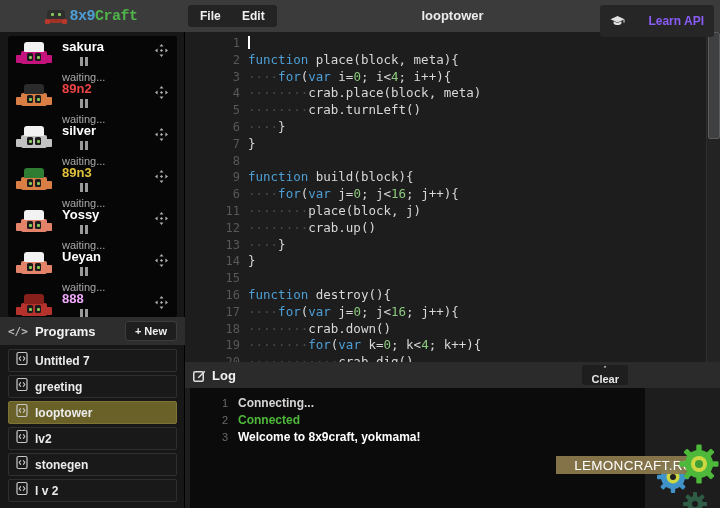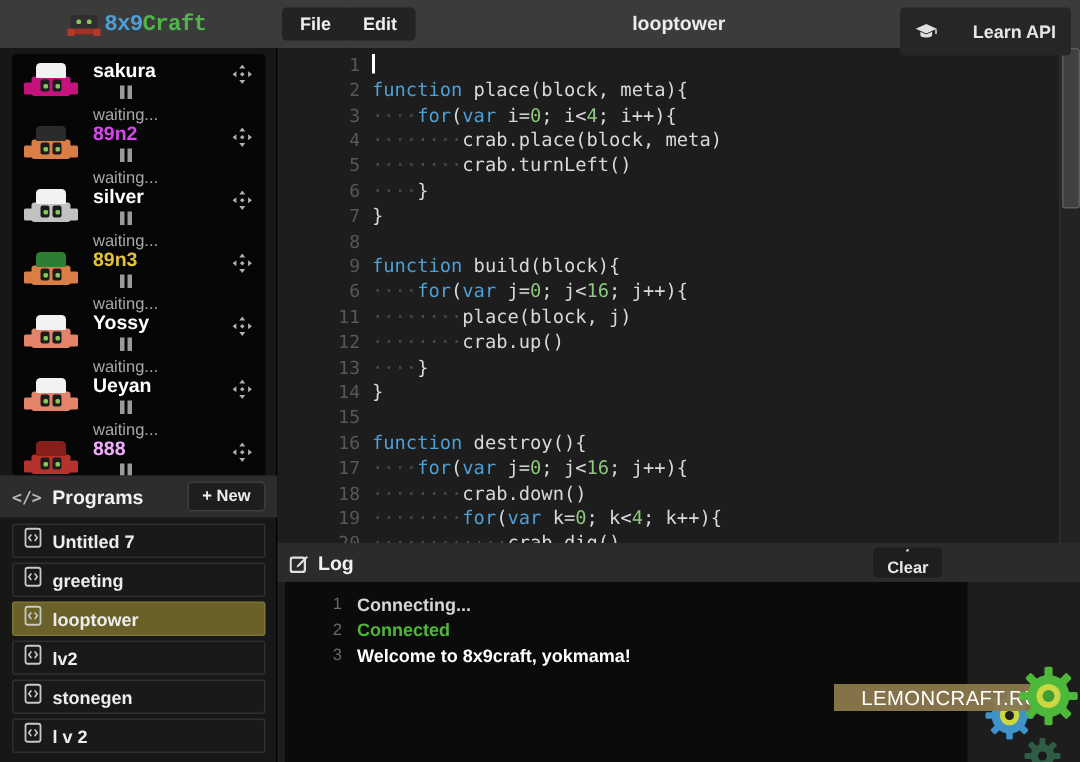--- a/index.html
+++ b/index.html
@@ -16,21 +16,21 @@
   .crab .cl { left:-2px; } .crab .cr { right:-2px; }
   .crab .belly { left:3px; bottom:0; width:12px; height:4px; background:#a03226; border-radius:1px; }
   .crab .eye { top:3px; width:3px; height:3px; background:#86c85a; border-radius:1px; }
   .crab .el { left:4px; } .crab .er { left:11px; }
   .logo-text { font-family:Liberation Mono, monospace; font-weight:bold; font-size:15px; letter-spacing:-0.5px; }
   .logo-8x9 { color:var(--logo-blue,#4d9fd6); }
   .logo-craft { color:var(--logo-green,#50b44a); }
   .menu-btn { position:absolute; top:5px; height:22px; padding:0 12px; background:#232323; border:none; border-radius:3px; color:#f0f0f0; font-family:"Liberation Sans",sans-serif; font-size:12px; font-weight:bold; cursor:pointer; }
   .menu-file { left:188px; } .menu-edit { left:230px; }
   .doc-title { position:absolute; left:185px; top:0; width:535px; height:32px; line-height:32px; text-align:center; color:#ececec; font-size:13px; font-weight:bold; pointer-events:none; }
-  .learn-api { position:absolute; right:6px; top:5px; height:22px; padding:16px 10px; background:#262626; border:none; border-radius:3px; color:#e5e5e5; font-family:"Liberation Sans",sans-serif; font-size:12px; font-weight:bold; display:flex; align-items:center; gap:23px; cursor:pointer; }
+  .learn-api { position:absolute; right:6px; top:5px; height:22px; padding:16px 10px; background:#262626; border:none; border-radius:3px; color:#8b5cf6; font-family:"Liberation Sans",sans-serif; font-size:12px; font-weight:bold; display:flex; align-items:center; gap:23px; cursor:pointer; }
 
   
   .sidebar { position:absolute; left:0; top:32px; width:185px; height:476px; background:#171717; border-right:1px solid #000; }
   .player-panel { position:absolute; left:8px; top:4px; width:169px; height:281px; background:#060606; border-radius:3px; overflow:hidden; }
   .player-row { position:relative; height:42px; padding:3px 8px 0 8px; display:flex; gap:10px; cursor:pointer; }
   .avatar { position:relative; width:36px; height:26px; flex:none; margin-top:3px; }
   .av-head { position:absolute; left:8px; top:0; width:20px; height:10px; border-radius:3px 3px 1px 1px; }
   .av-body { position:absolute; left:5px; top:9px; width:26px; height:13px; border-radius:2px; }
   .av-arm { position:absolute; top:13px; width:6px; height:8px; border-radius:1px; }
   .arm-l { left:0; } .arm-r { right:0; }
@@ -142,21 +142,21 @@
         <div class="player-row">
           <span class="avatar">
             <span class="av-arm arm-l" style="background: rgb(217, 126, 68);"></span>
             <span class="av-arm arm-r" style="background: rgb(217, 126, 68);"></span>
             <span class="av-body" style="background: rgb(217, 126, 68);"></span>
             <span class="av-head" style="background: rgb(43, 43, 43);"></span>
             <span class="av-eye eye-1"></span>
             <span class="av-eye eye-2"></span>
           </span>
           <div class="p-info">
-            <div class="p-name" style="color: #d946ef;">89n2</div>
+            <div class="p-name" style="color: #ef4444;">89n2</div>
             <div class="p-status">
               <span class="pause-icon">
                 <i></i>
                 <i></i>
               </span>
               <span>waiting...</span>
             </div>
           </div>
           <span class="locate"><svg width="13" height="13" viewBox="0 0 13 13" fill="#b0b0b0">
               <path d="M6.5 0l2 2.6h-4zM6.5 13l-2-2.6h4zM0 6.5l2.6-2v4zM13 6.5l-2.6 2v-4z"></path>

